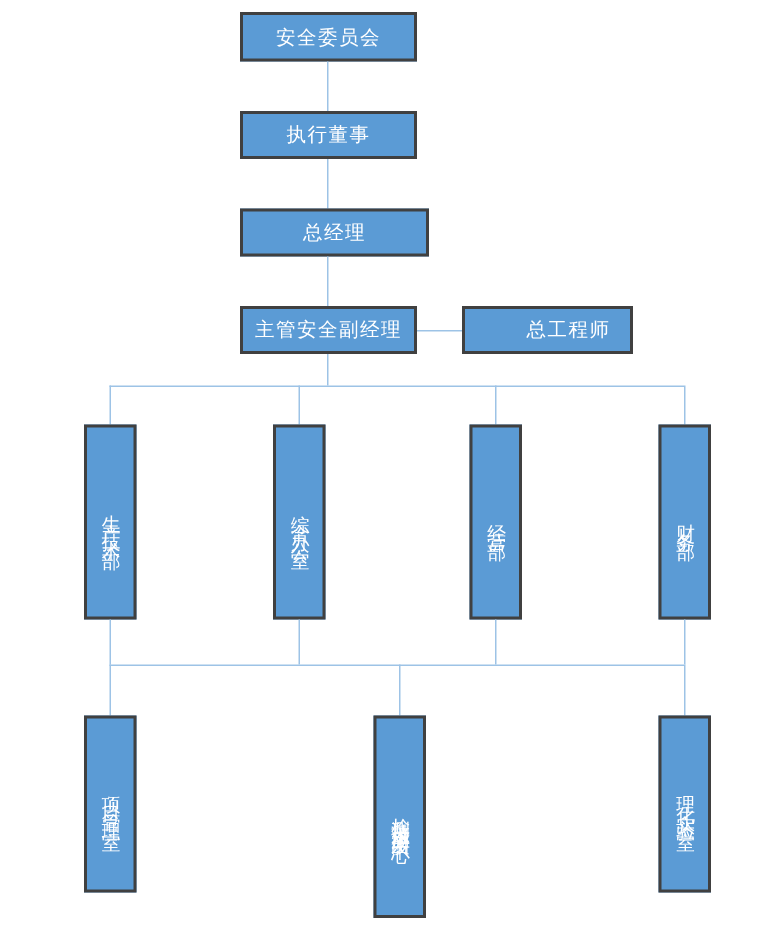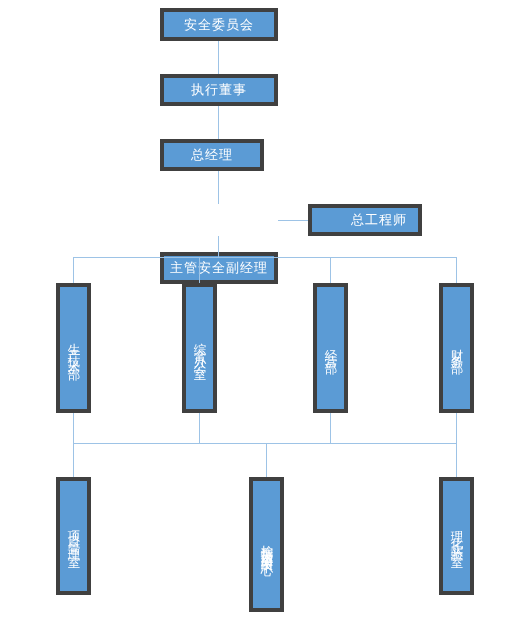--- a/index.html
+++ b/index.html
@@ -8,21 +8,21 @@
     background:#ffffff;
     font-family:"Liberation Serif","DejaVu Serif",serif;
     overflow:hidden;
   }
   #chart{position:relative;width:518px;height:620px;}
 
   .node{
     position:absolute;
     box-sizing:border-box;
     background:#5b9bd5;
-    border:4px solid #404040;
+    border:2px solid #404040;
     color:#ffffff;
     display:flex;
     align-items:center;
     justify-content:center;
     text-align:center;
     line-height:1.05;
   }
   .node.horiz{
     font-size:13px;
     letter-spacing:1px;
@@ -52,25 +52,25 @@
 <div id="chart">
 
   <div class="node horiz" style="left:160px;top:8px;width:118px;height:33px;">安全委员会</div>
 
   <div class="conn v" style="left:218px;top:41px;height:33px;"></div>
 
   <div class="node horiz" style="left:160px;top:74px;width:118px;height:32px;text-align:center;">执行董事</div>
 
   <div class="conn v" style="left:218px;top:106px;height:33px;"></div>
 
-  <div class="node horiz" style="left:160px;top:139px;width:104px;height:32px;">总经理</div>
+  <div class="node horiz" style="left:160px;top:139px;width:126px;height:32px;">总经理</div>
 
   <div class="conn v" style="left:218px;top:171px;height:33px;"></div>
 
-  <div class="node horiz" style="left:160px;top:204px;width:118px;height:32px;margin-top:48px;">主管安全副经理</div>
+  <div class="node horiz" style="left:160px;top:204px;width:118px;height:32px;">主管安全副经理</div>
 
   <div class="conn h" style="left:278px;top:220px;width:30px;"></div>
 
   <div class="node horiz" style="left:308px;top:204px;width:114px;height:32px;padding-left:28px;">总工程师</div>
 
   <div class="conn v" style="left:218px;top:236px;height:21px;"></div>
 
   <div class="conn h" style="left:73px;top:257px;width:383px;"></div>
 
   <div class="conn v" style="left:73px;top:257px;height:26px;"></div>

